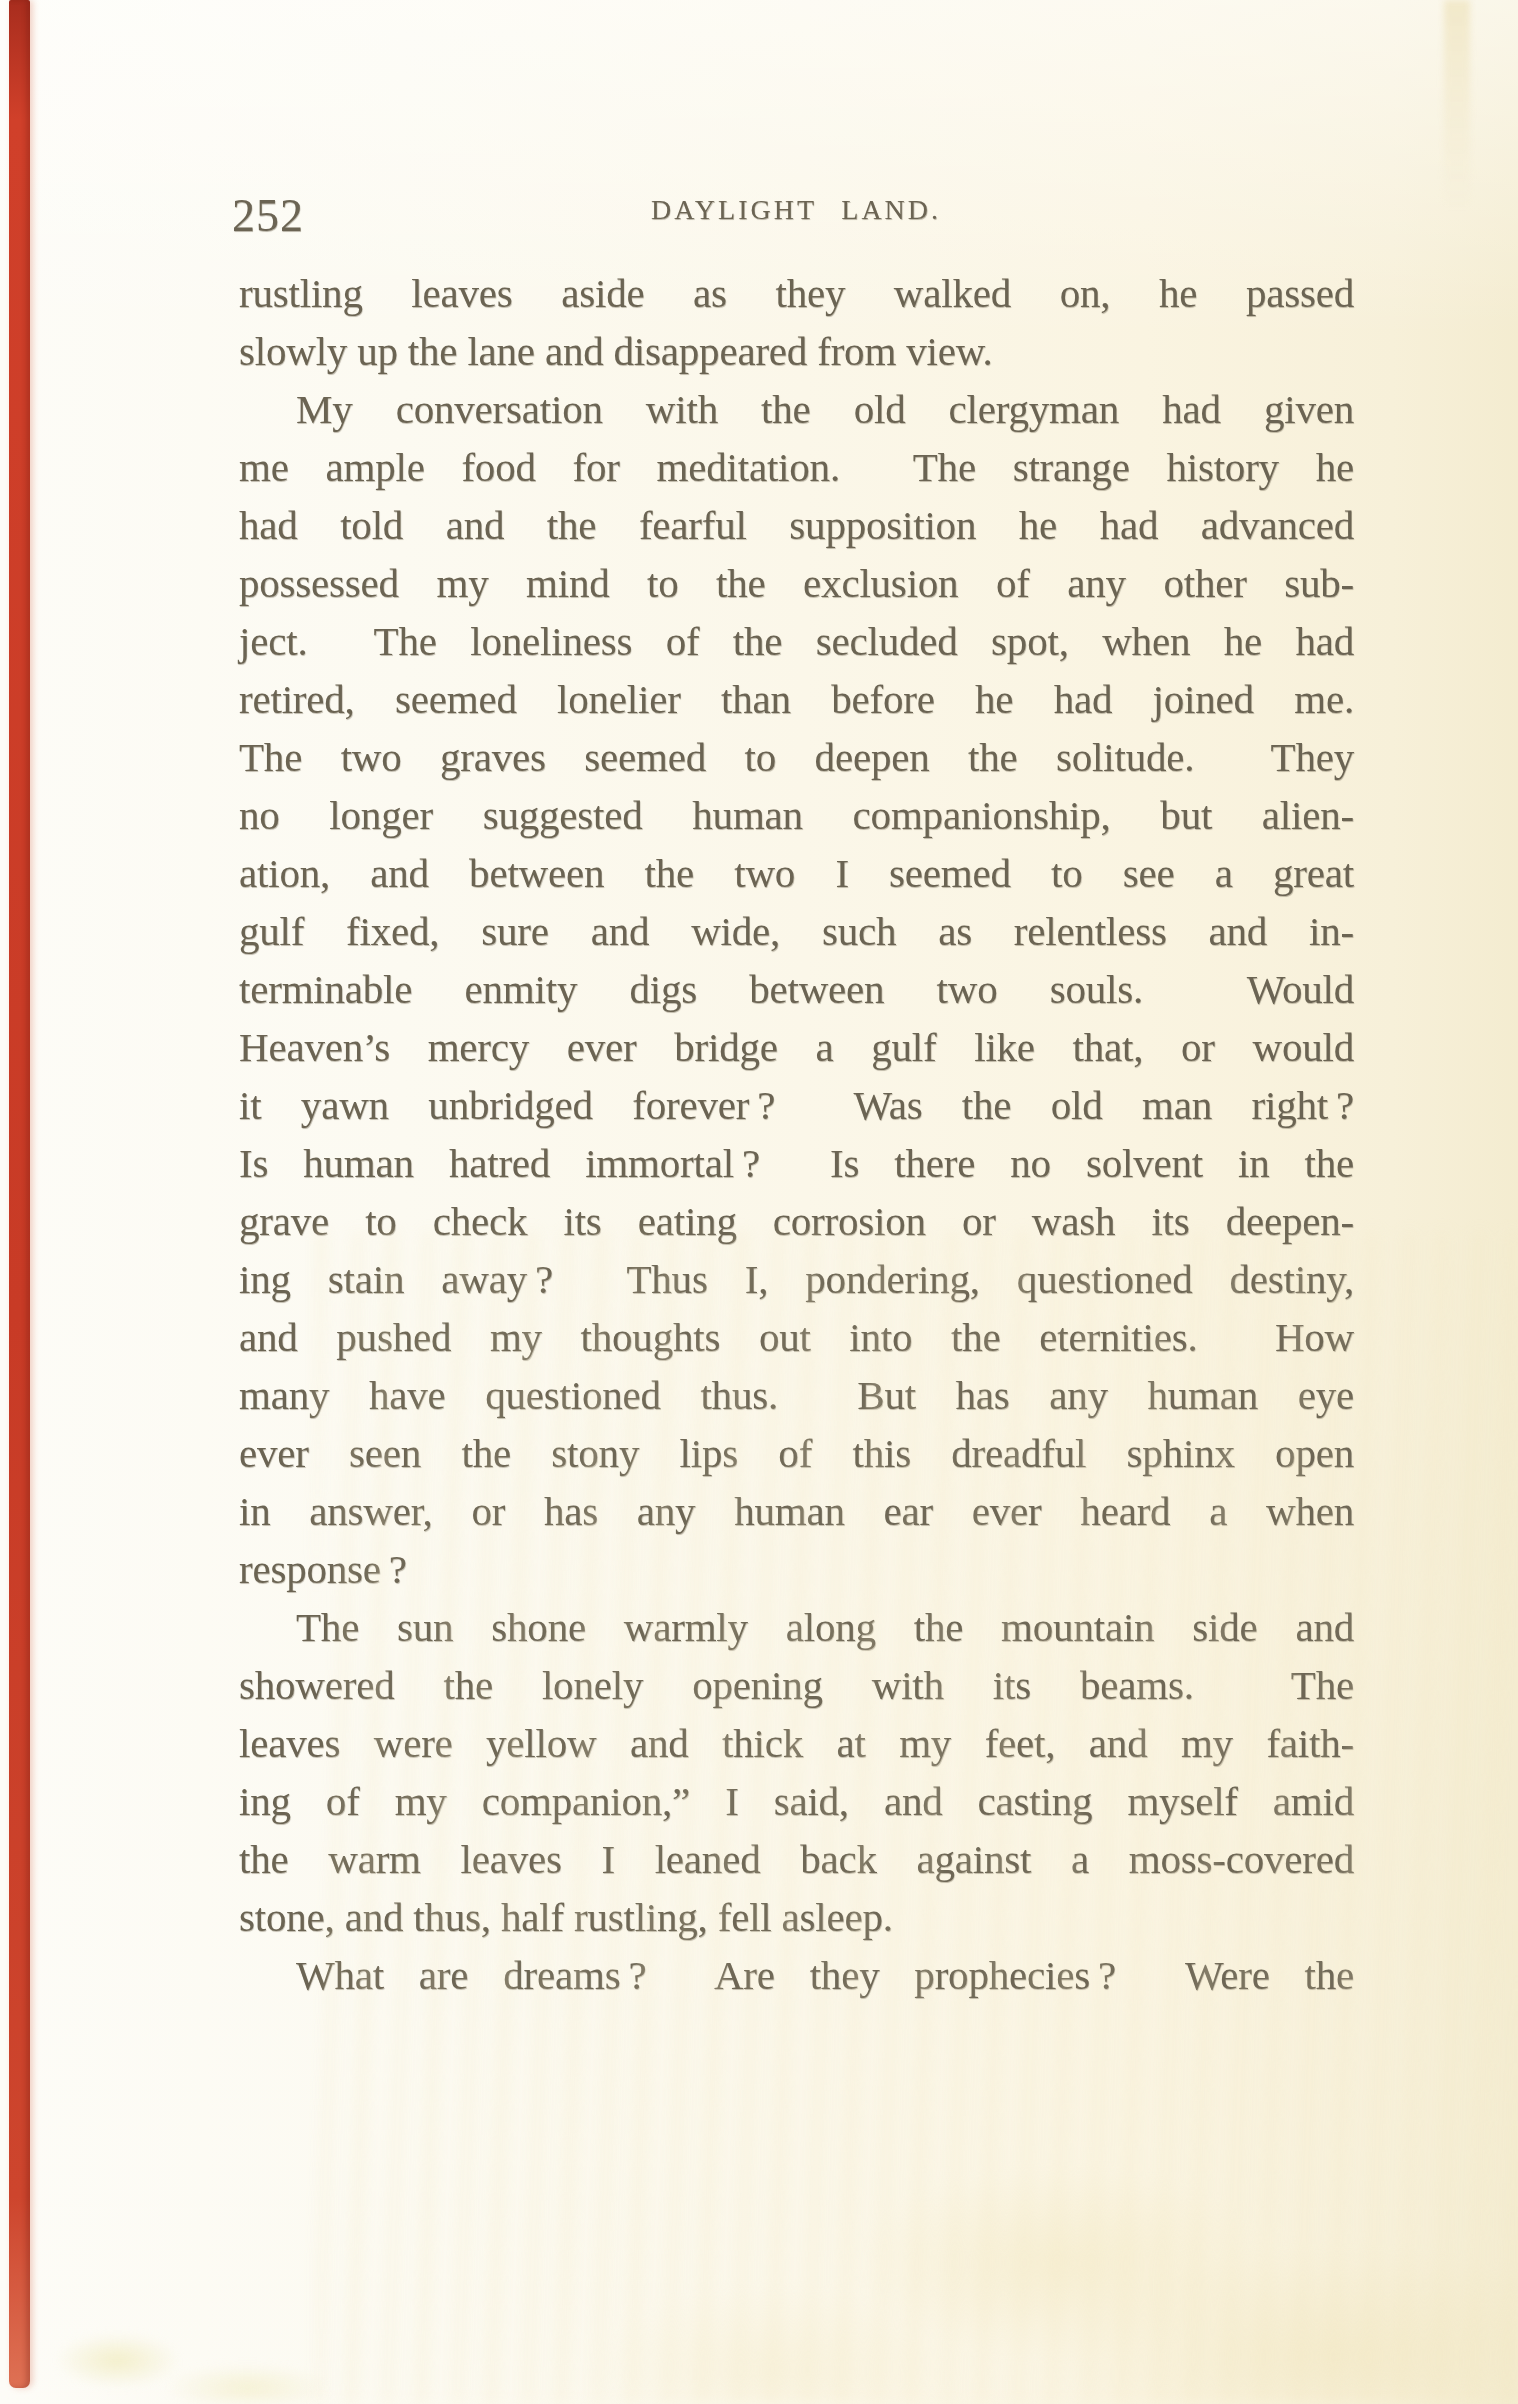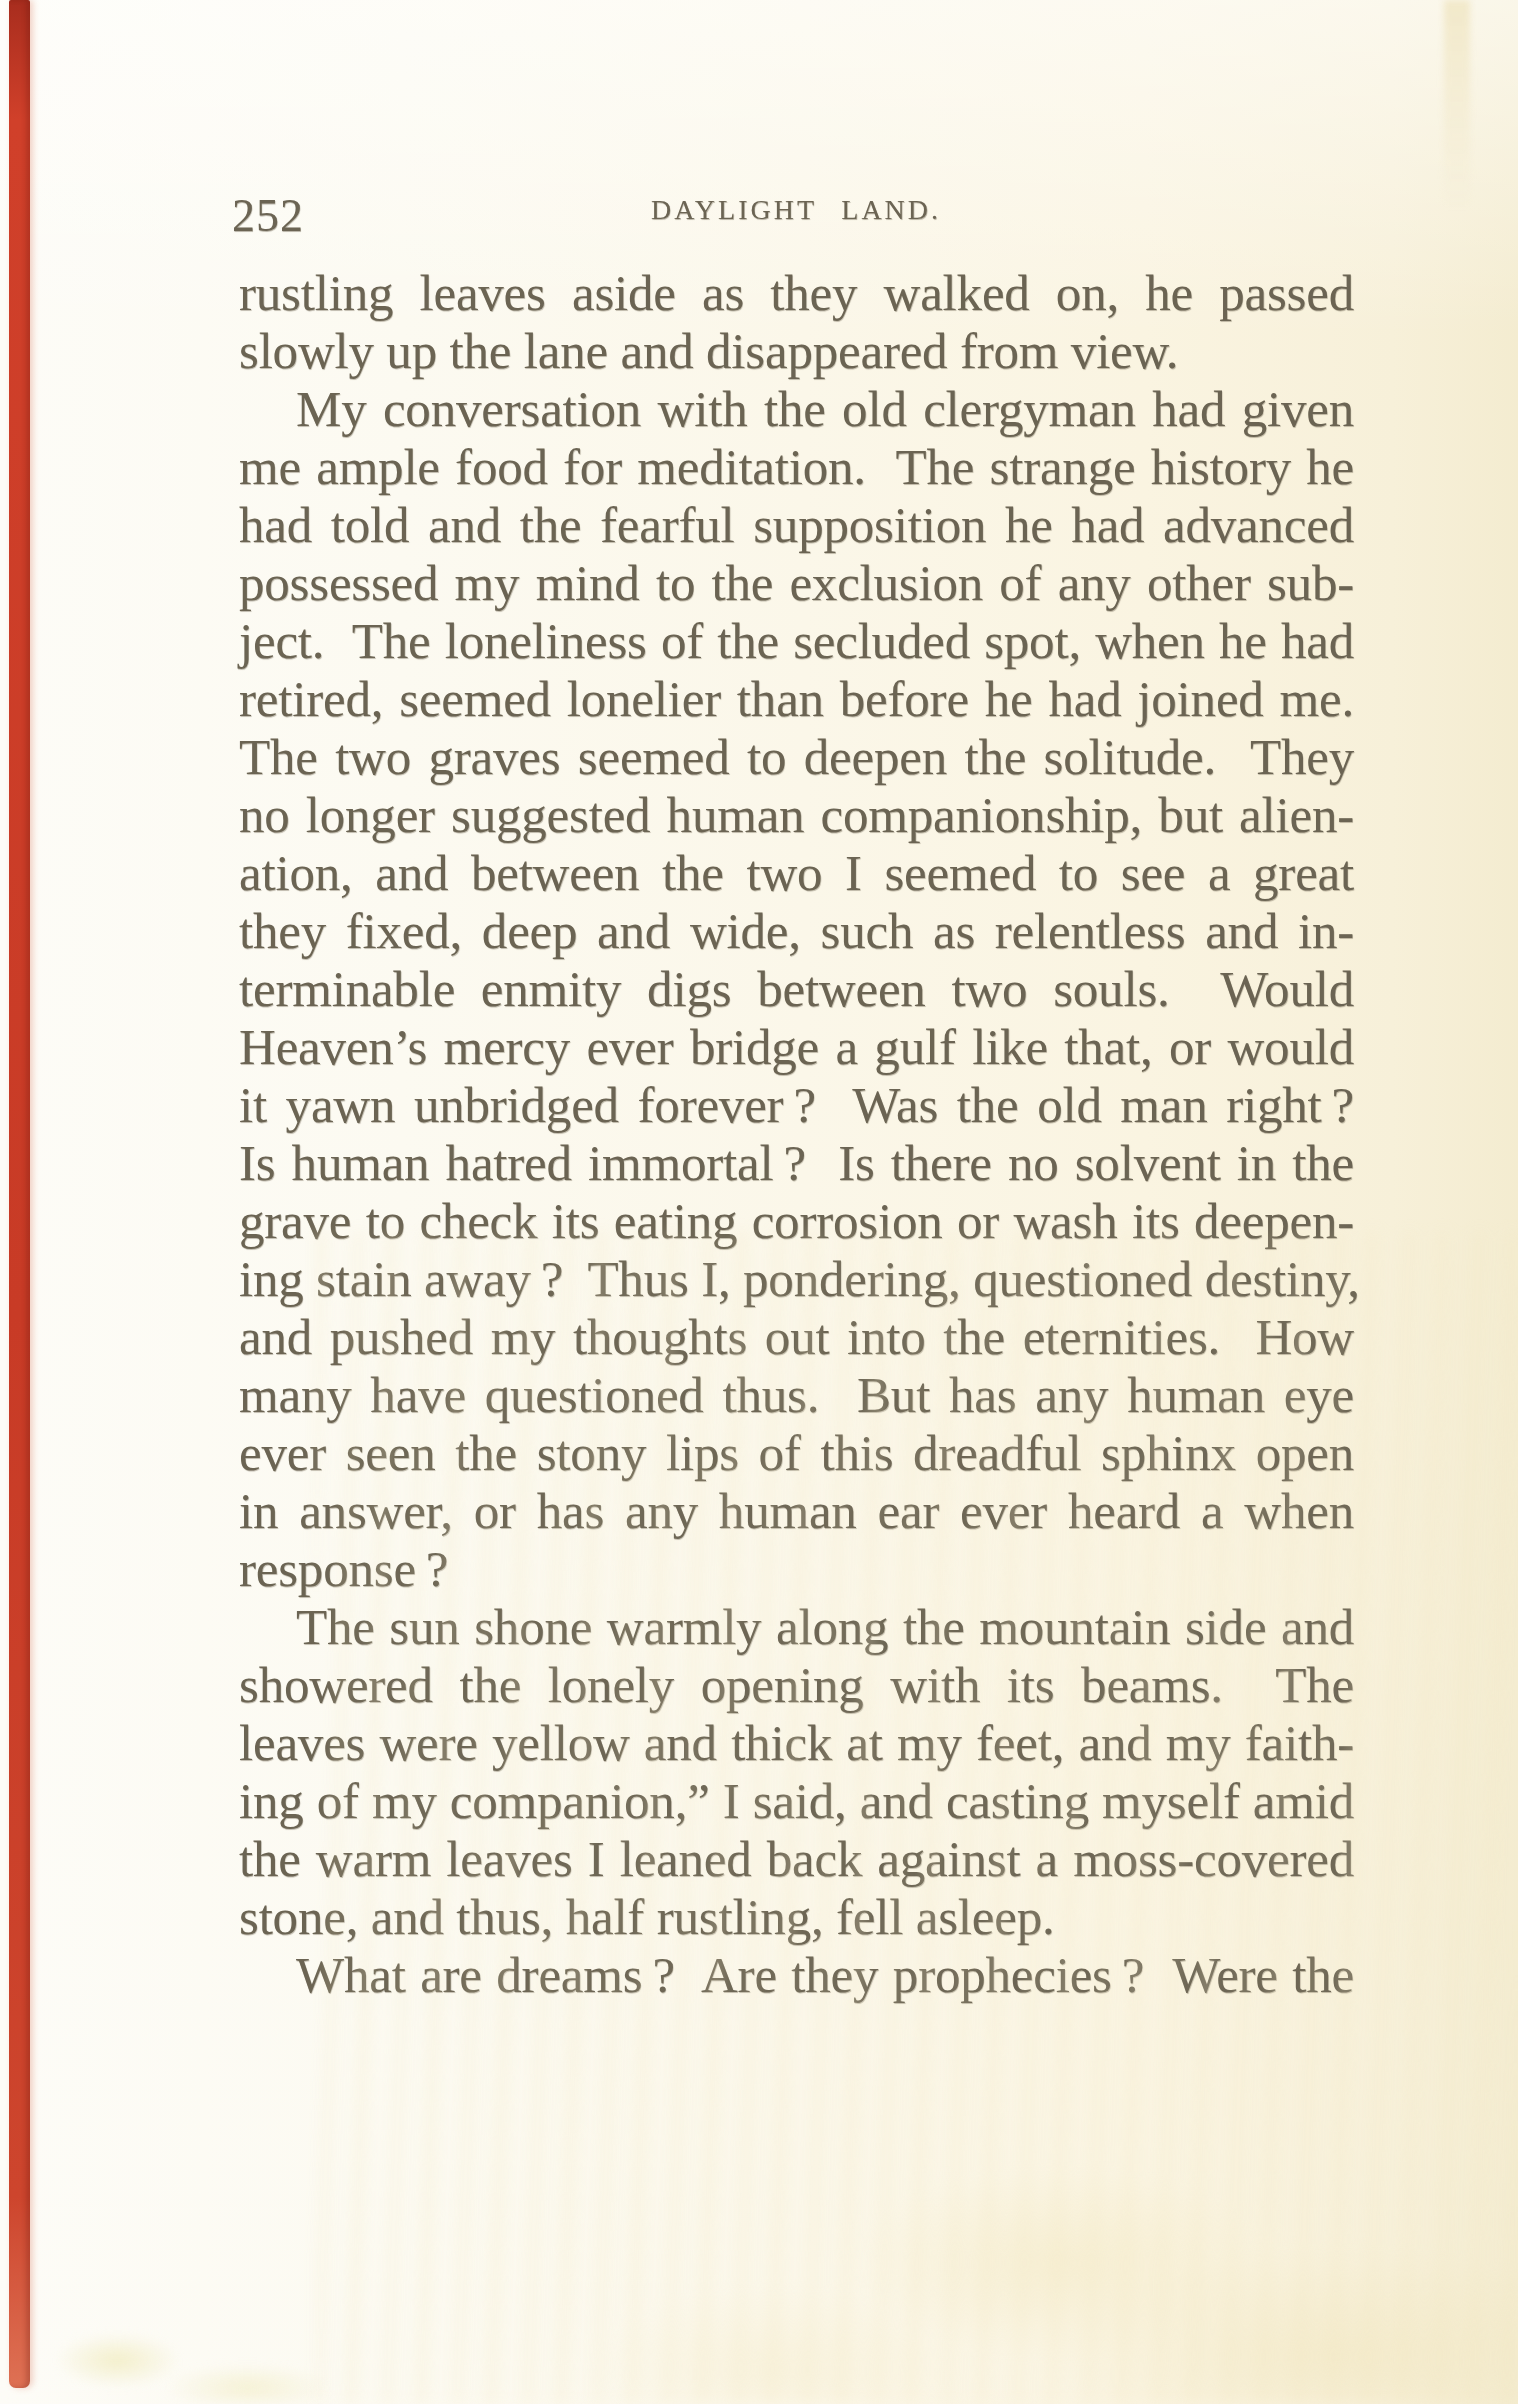--- a/index.html
+++ b/index.html
@@ -47,21 +47,21 @@
   }
 
   .text-block {
     position: absolute;
     left: 239px; top: 264px;
     width: 1115px;
   }
   .line {
     height: 58px;
     line-height: 58px;
-    font-size: 51px;
+    font-size: 41px;
     letter-spacing: -0.2px;
     text-align: justify;
     text-align-last: justify;
     white-space: nowrap;
     text-shadow: 0.6px 0.6px 0.7px rgba(104,95,76,0.40);
   }
   .line.no-j { text-align: left; text-align-last: left; }
   .line.ind { text-indent: 57px; }
 
   
@@ -114,21 +114,21 @@
       <div class="line no-j">slowly up the lane and disappeared from view.</div>
       <div class="line ind">My conversation with the old clergyman had given</div>
       <div class="line">me ample food for meditation.&nbsp; The strange history he</div>
       <div class="line">had told and the fearful supposition he had advanced</div>
       <div class="line">possessed my mind to the exclusion of any other sub-</div>
       <div class="line">ject.&nbsp; The loneliness of the secluded spot, when he had</div>
       <div class="line">retired, seemed lonelier than before he had joined me.</div>
       <div class="line">The two graves seemed to deepen the solitude.&nbsp; They</div>
       <div class="line">no longer suggested human companionship, but alien-</div>
       <div class="line">ation, and between the two I seemed to see a great</div>
-      <div class="line">they fixed, deep and wide, such as relentless and in-</div>
+      <div class="line">gulf fixed, sure and wide, such as relentless and in-</div>
       <div class="line">terminable enmity digs between two souls.&nbsp; Would</div>
       <div class="line">Heaven’s mercy ever bridge a gulf like that, or would</div>
       <div class="line">it yawn unbridged forever ?&nbsp; Was the old man right ?</div>
       <div class="line">Is human hatred immortal ?&nbsp; Is there no solvent in the</div>
       <div class="line">grave to check its eating corrosion or wash its deepen-</div>
       <div class="line">ing stain away ?&nbsp; Thus I, pondering, questioned destiny,</div>
       <div class="line">and pushed my thoughts out into the eternities.&nbsp; How</div>
       <div class="line">many have questioned thus.&nbsp; But has any human eye</div>
       <div class="line">ever seen the stony lips of this dreadful sphinx open</div>
       <div class="line">in answer, or has any human ear ever heard a when</div>

